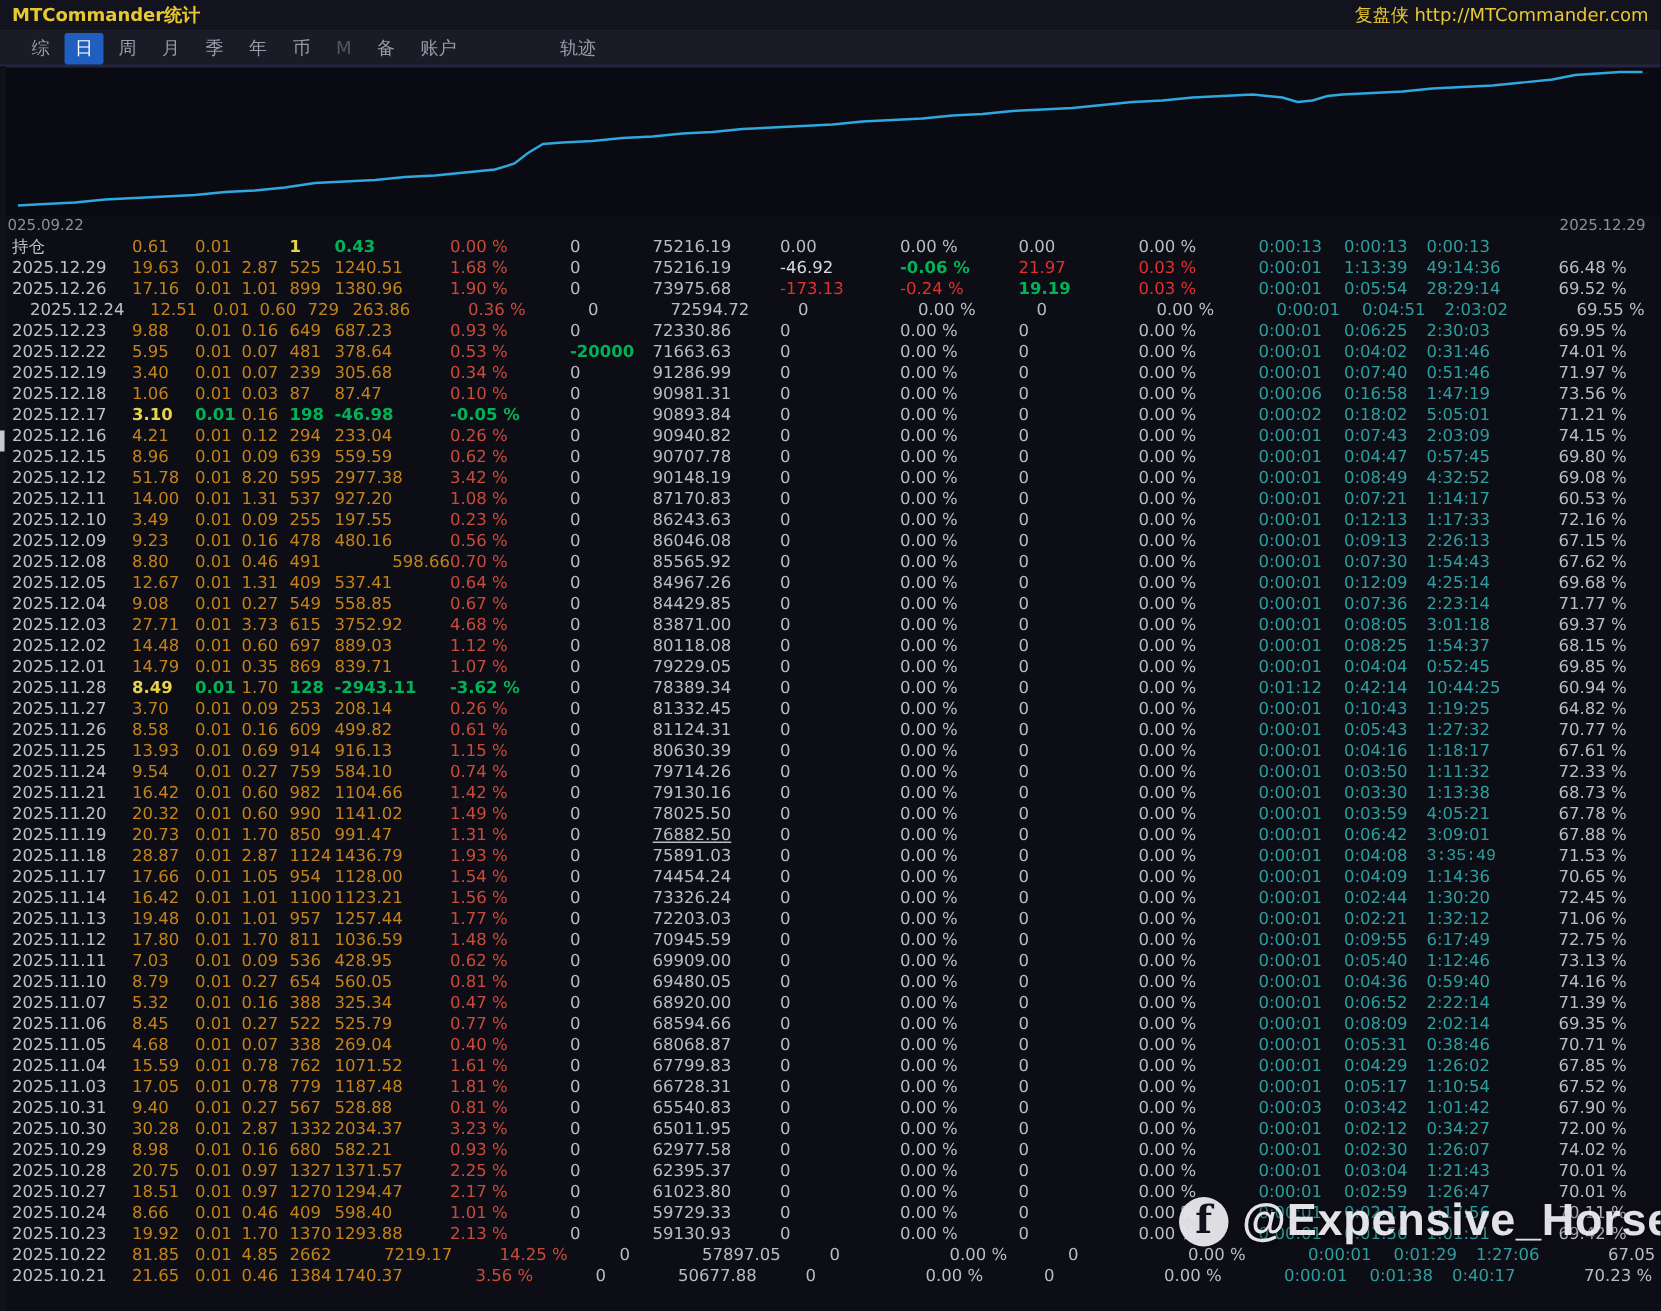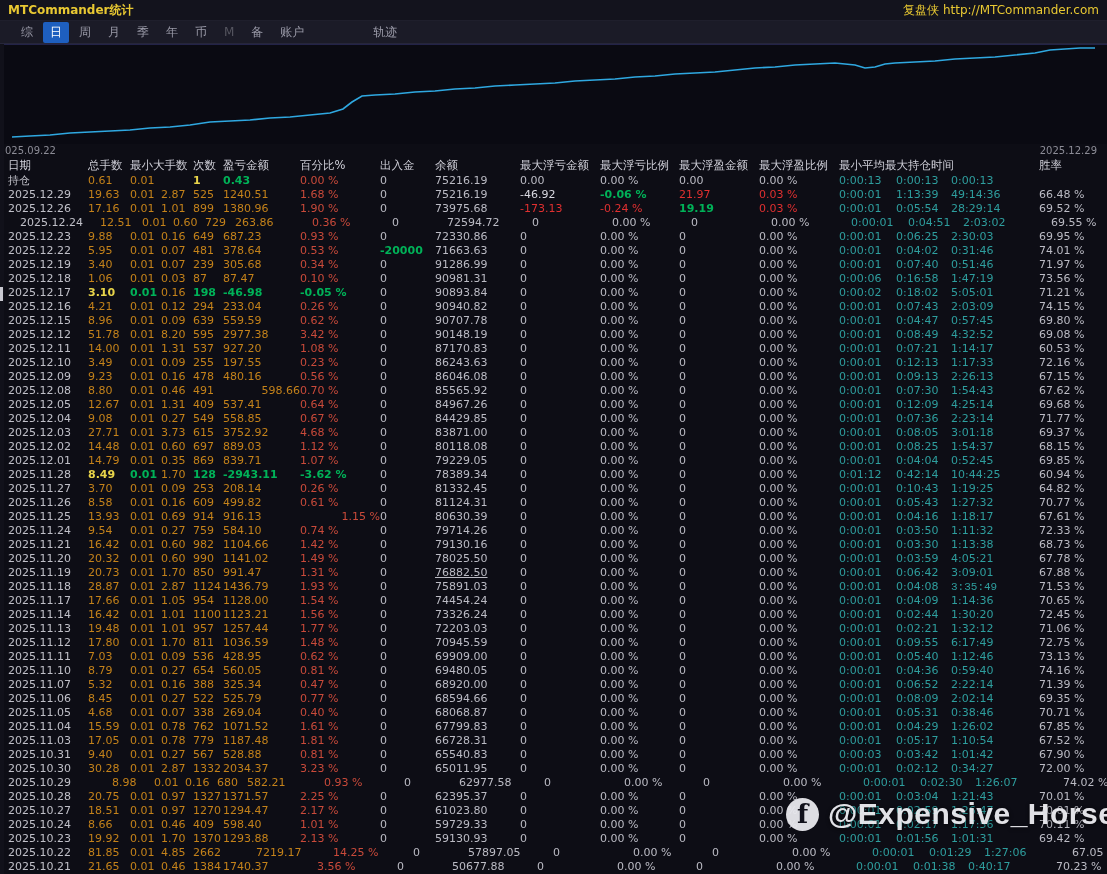--- a/index.html
+++ b/index.html
@@ -97,36 +97,20 @@
 
 <div class="chart-labels">
   <span class="chart-label-left">025.09.22</span>
   <span class="chart-label-right">2025.12.29</span>
 </div>
 
 <div class="left-strip"></div>
 <div class="scroll-tick"></div>
 
 <div class="stats-table">
-  <div class="thead">
-      <div class="th" style="width: 80px;">日期</div>
-      <div class="th" style="width: 42px;">总手数</div>
-      <div class="th" style="width: 63px;">最小大手数</div>
-      <div class="th" style="width: 30px;">次数</div>
-      <div class="th" style="width: 77px;">盈亏金额</div>
-      <div class="th" style="width: 80px;">百分比%</div>
-      <div class="th" style="width: 55px;">出入金</div>
-      <div class="th" style="width: 85px;">余额</div>
-      <div class="th" style="width: 80px;">最大浮亏金额</div>
-      <div class="th" style="width: 79px;">最大浮亏比例</div>
-      <div class="th" style="width: 80px;">最大浮盈金额</div>
-      <div class="th" style="width: 80px;">最大浮盈比例</div>
-      <div class="th" style="width: 200px;">最小平均最大持仓时间</div>
-      <div class="th" style="width: 60px;">胜率</div>
-    </div>
   <div class="tbody">
       <div class="tr">
         <div class="td c-date" style="width: 80px;">持仓</div>
         <div class="td c-amber" style="width: 42px;">0.61</div>
         <div class="td c-amber" style="width: 31px;">0.01</div>
         <div class="td c-amber" style="width: 32px;"></div>
         <div class="td c-amber hl-bright" style="width: 30px;">1</div>
         <div class="td c-amber hl-green" style="width: 77px;">0.43</div>
         <div class="td c-red" style="width: 80px;">0.00 %</div>
         <div class="td c-gray" style="width: 55px;">0</div>
@@ -577,21 +561,21 @@
         <div class="td c-teal" style="width: 88px;">1:27:32</div>
         <div class="td c-gray" style="width: 60px;">70.77 %</div>
       </div>
       <div class="tr">
         <div class="td c-date" style="width: 80px;">2025.11.25</div>
         <div class="td c-amber" style="width: 42px;">13.93</div>
         <div class="td c-amber" style="width: 31px;">0.01</div>
         <div class="td c-amber" style="width: 32px;">0.69</div>
         <div class="td c-amber" style="width: 30px;">914</div>
         <div class="td c-amber" style="width: 77px;">916.13</div>
-        <div class="td c-red" style="width: 80px; text-align: right;">1.15 %</div>
+        <div class="td c-red" style="width: 80px;">1.15 %</div>
         <div class="td c-gray" style="width: 55px;">0</div>
         <div class="td c-gray" style="width: 85px;">80630.39</div>
         <div class="td c-gray" style="width: 80px;">0</div>
         <div class="td c-gray" style="width: 79px;">0.00 %</div>
         <div class="td c-gray" style="width: 80px;">0</div>
         <div class="td c-gray" style="width: 80px;">0.00 %</div>
         <div class="td c-teal" style="width: 57px;">0:00:01</div>
         <div class="td c-teal" style="width: 55px;">0:04:16</div>
         <div class="td c-teal" style="width: 88px;">1:18:17</div>
         <div class="td c-gray" style="width: 60px;">67.61 %</div>
@@ -933,21 +917,21 @@
         <div class="td c-gray" style="width: 79px;">0.00 %</div>
         <div class="td c-gray" style="width: 80px;">0</div>
         <div class="td c-gray" style="width: 80px;">0.00 %</div>
         <div class="td c-teal" style="width: 57px;">0:00:01</div>
         <div class="td c-teal" style="width: 55px;">0:02:12</div>
         <div class="td c-teal" style="width: 88px;">0:34:27</div>
         <div class="td c-gray" style="width: 60px;">72.00 %</div>
       </div>
       <div class="tr">
         <div class="td c-date" style="width: 80px;">2025.10.29</div>
-        <div class="td c-amber" style="width: 42px; margin-left: 24px;">8.98</div>
+        <div class="td c-amber" style="width: 42px;">8.98</div>
         <div class="td c-amber" style="width: 31px;">0.01</div>
         <div class="td c-amber" style="width: 32px;">0.16</div>
         <div class="td c-amber" style="width: 30px;">680</div>
         <div class="td c-amber" style="width: 77px;">582.21</div>
         <div class="td c-red" style="width: 80px;">0.93 %</div>
         <div class="td c-gray" style="width: 55px;">0</div>
         <div class="td c-gray" style="width: 85px;">62977.58</div>
         <div class="td c-gray" style="width: 80px;">0</div>
         <div class="td c-gray" style="width: 79px;">0.00 %</div>
         <div class="td c-gray" style="width: 80px;">0</div>

